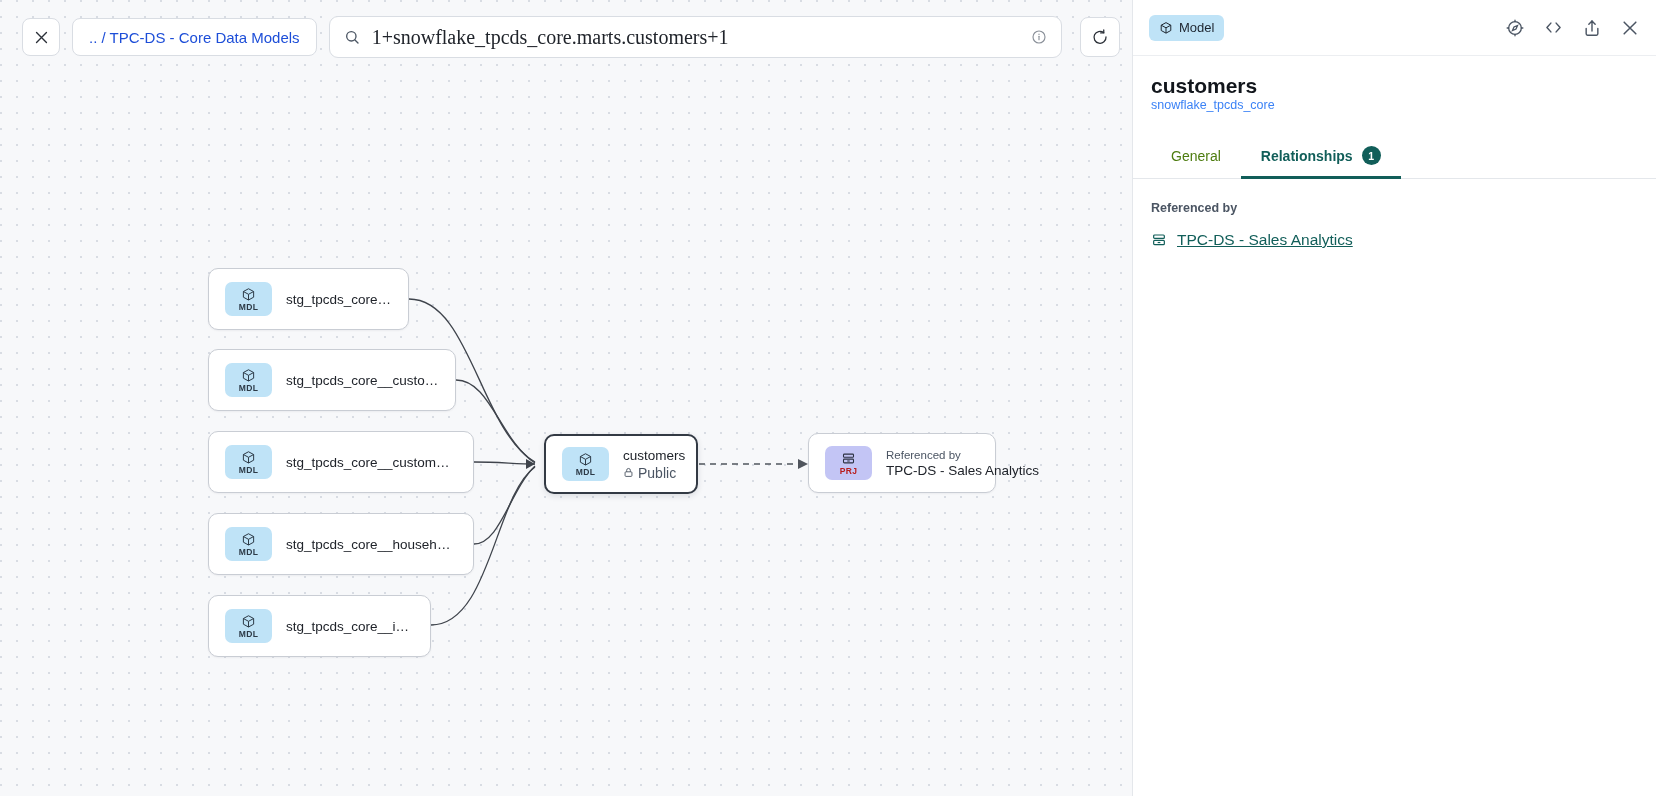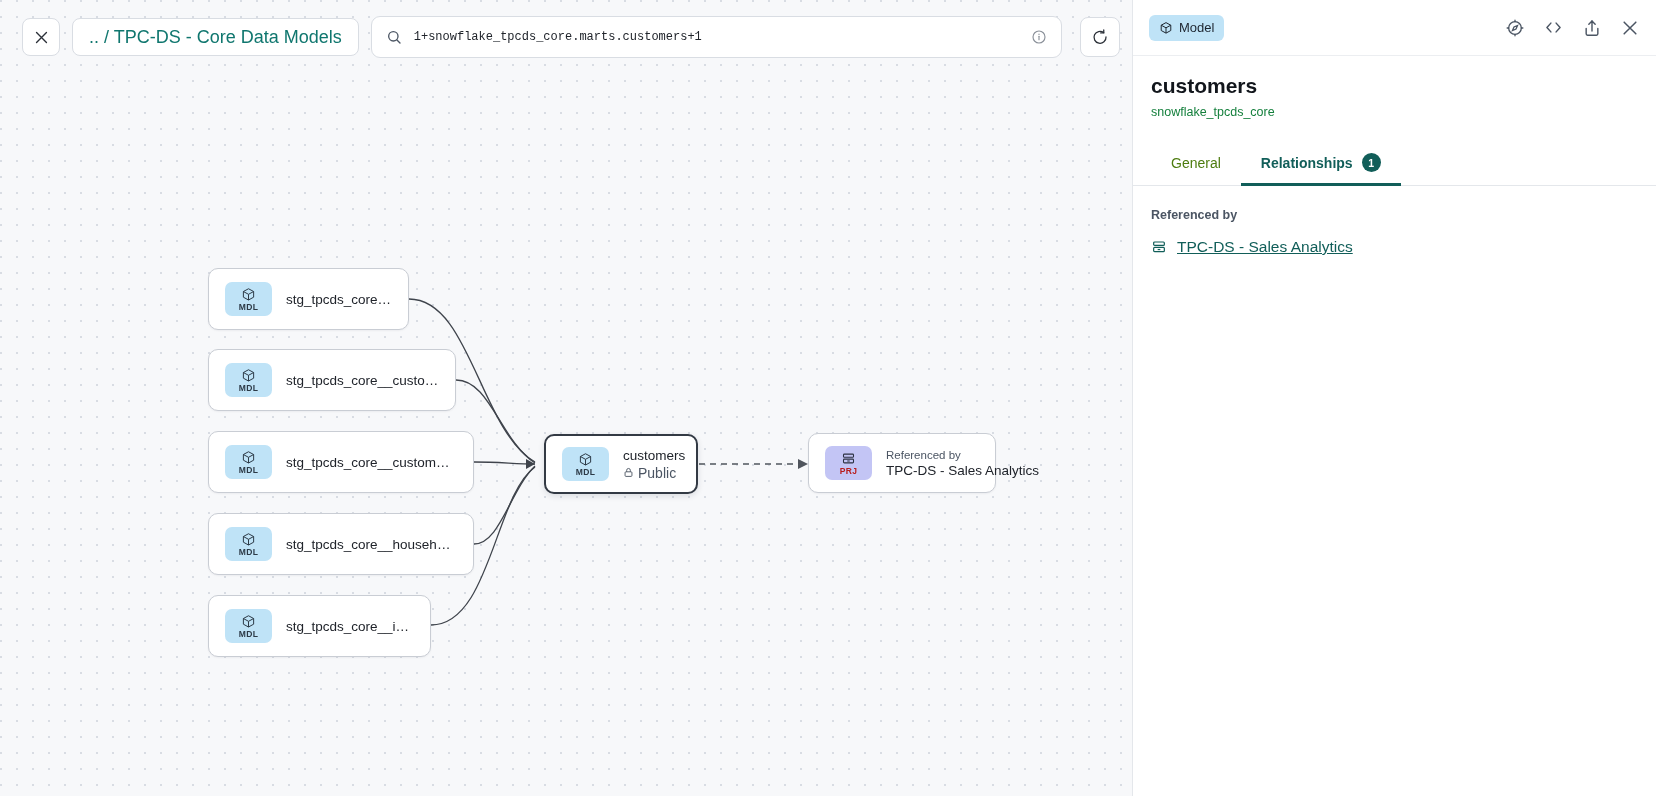--- a/index.html
+++ b/index.html
@@ -44,43 +44,43 @@
     border-radius: 8px;
     height: 38px;
     display: flex;
     align-items: center;
     justify-content: center;
     cursor: pointer;
   }
   #close-btn { width: 38px; margin-left: 10px; }
   #breadcrumb {
     padding: 0 16px;
-    font-size: 18px;
-    color: #0f766e;
+    font-size: 15px;
+    color: #1d4ed8;
     white-space: nowrap;
   }
   #search-wrap {
     flex: 1;
     position: relative;
     height: 42px;
     background: #fff;
     border: 1px solid #d9dde3;
     border-radius: 9px;
     display: flex;
     align-items: center;
     padding: 0 14px 0 14px;
     max-width: 832px;
   }
   #search-input {
     border: none;
     outline: none;
     flex: 1;
-    font-size: 12px;
+    font-size: 20px;
     color: #20242b;
-    font-family: Liberation Mono, monospace;
+    font-family: Liberation Serif, serif;
     background: transparent;
     padding-left: 12px;
   }
   #refresh-btn { width: 40px; height: 40px; margin-left: 6px; }
   .icon-svg { display:block; }
   #edges { position: absolute; inset: 0; pointer-events: none; }
 
   .node {
     position: absolute;
     background: #ffffff;
@@ -150,21 +150,21 @@
     font-size: 13px;
     font-weight: 400;
     color: #1d2530;
     cursor: pointer;
   }
   #rp-actions { margin-left: auto; display: flex; align-items: center; gap: 18px; }
   .act-icon { cursor: pointer; display:flex; align-items:center; color: #4b5563; }
 
   #rp-head { padding: 18px 18px 0 18px; }
   #rp-title { font-size: 21px; font-weight: 700; color: #12161c; margin: 0; }
-  #rp-subtitle { font-size: 12.5px; color: #15803d; margin-top: 7px; }
+  #rp-subtitle { font-size: 12.5px; color: #3b82f6; }
 
   #rp-tabs {
     display: flex;
     gap: 0;
     padding: 0 18px;
     margin-top: 26px;
     border-bottom: 1px solid #e4e7eb;
   }
   .tab {
     display: flex; align-items: center; gap: 9px;

